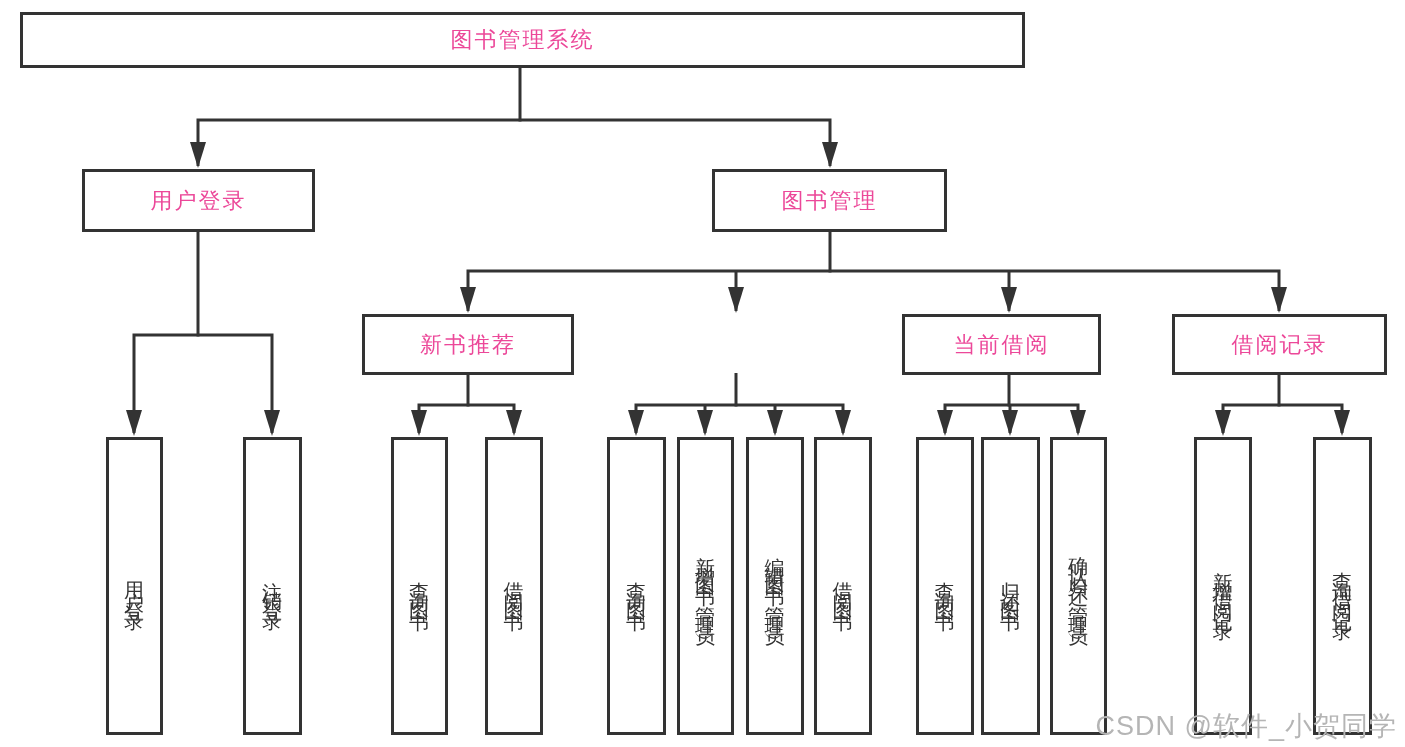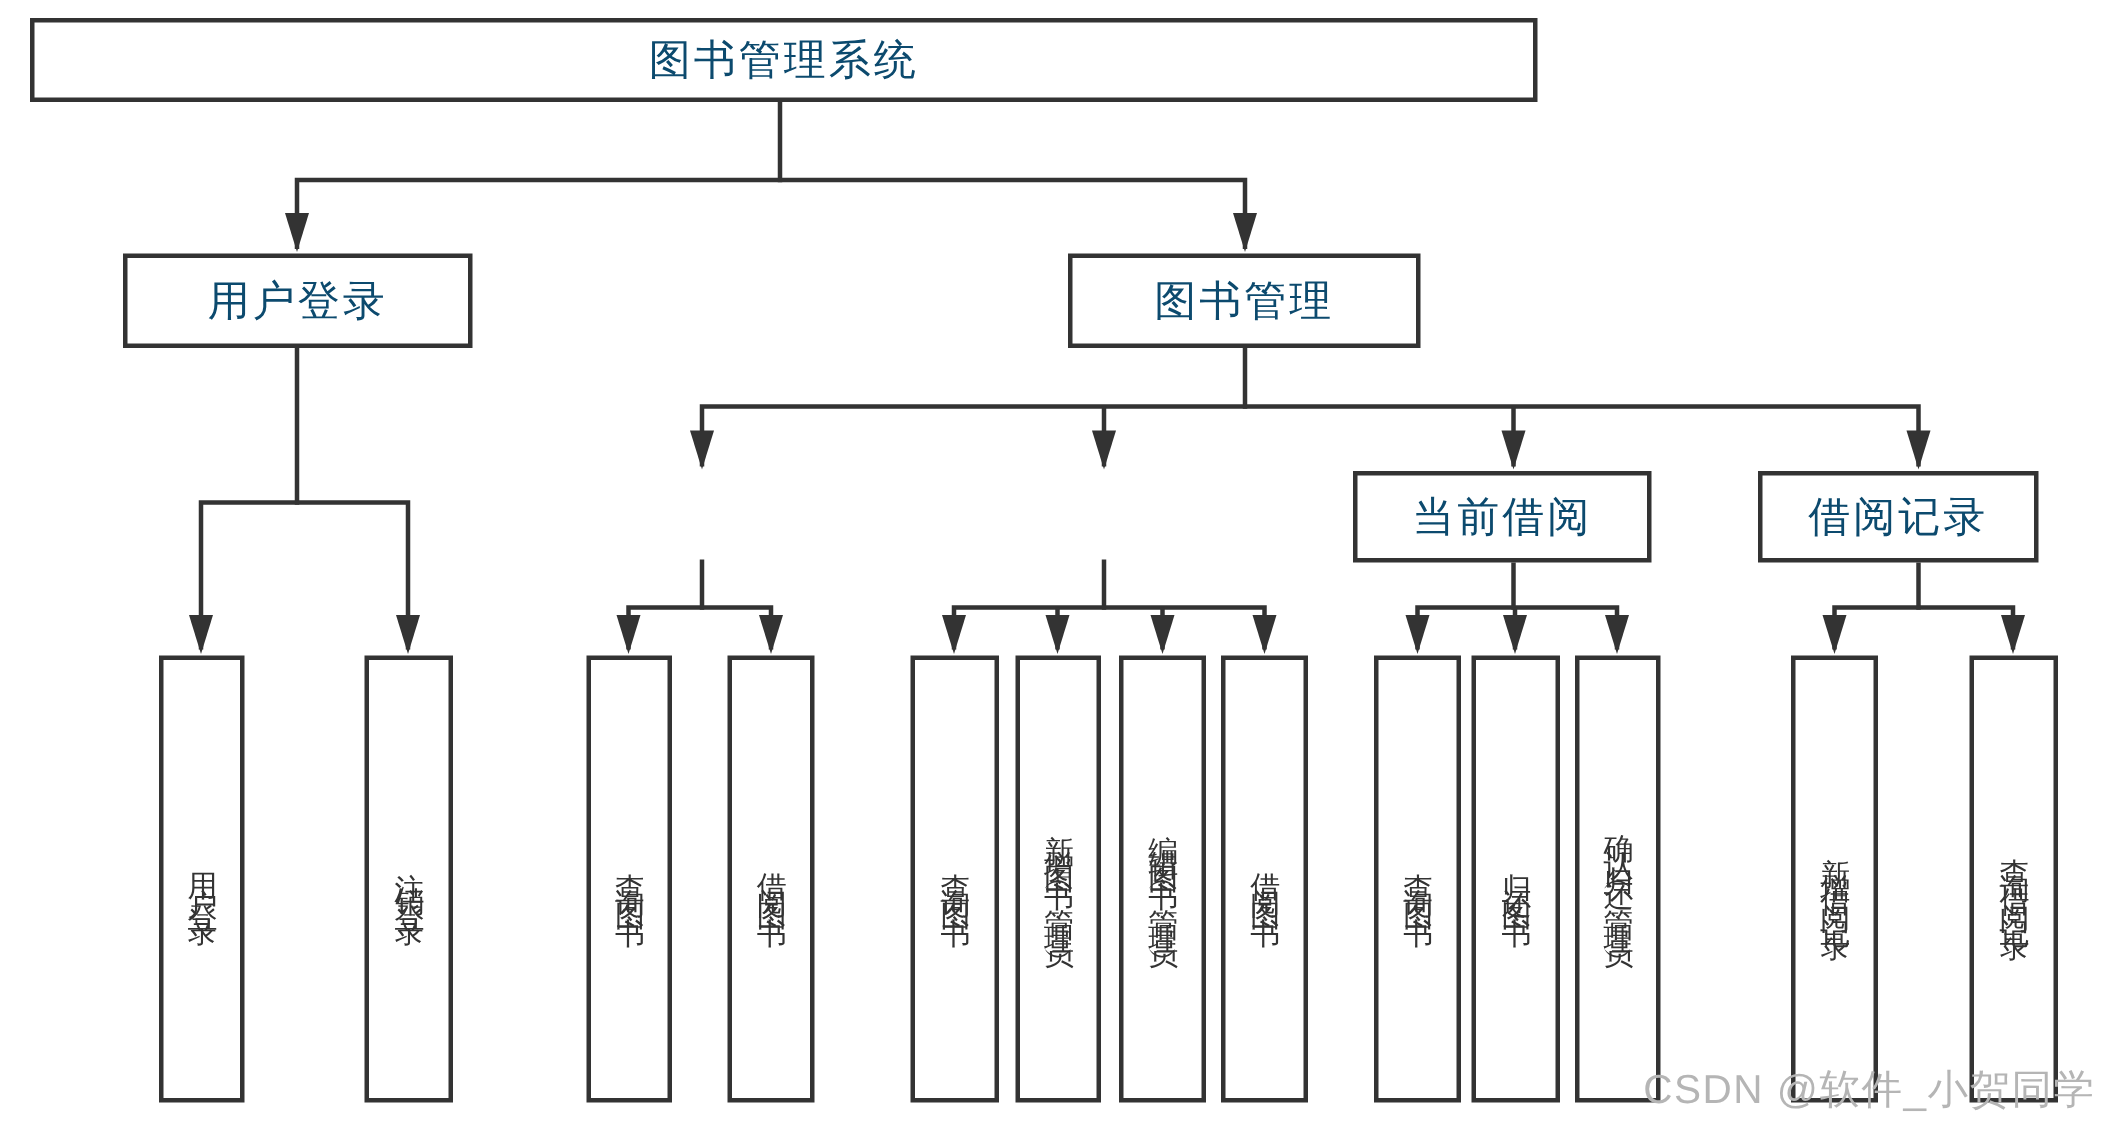--- a/index.html
+++ b/index.html
@@ -17,22 +17,22 @@
     width: 1405px; height: 747px;
   }
   .hbox {
     position: absolute;
     box-sizing: border-box;
     border: 3px solid #333333;
     background: #ffffff;
     display: flex;
     align-items: center;
     justify-content: center;
-    color: #0c4a6e;
-    font-size: 28px;
+    color: #ec4899;
+    font-size: 22px;
     letter-spacing: 2px;
     white-space: nowrap;
   }
   .vbox {
     position: absolute;
     box-sizing: border-box;
     border: 3px solid #333333;
     background: #ffffff;
     display: flex;
     align-items: center;
@@ -122,24 +122,27 @@
     <span>图书管理系统</span>
   </div>
 
   <div class="hbox" style="left:82px; top:169px; width:233px; height:63px;">
     <span>用户登录</span>
   </div>
   <div class="hbox" style="left:712px; top:169px; width:235px; height:63px;">
     <span>图书管理</span>
   </div>
 
+  <div class="hbox" style="left:362px; top:314px; width:212px; height:61px;">
+    <span>新书推荐</span>
+  </div>
   <div class="hbox" style="left:902px; top:314px; width:199px; height:61px;">
     <span>当前借阅</span>
   </div>
-  <div class="hbox" style="left:1172px; top:314px; width:187px; height:61px;">
+  <div class="hbox" style="left:1172px; top:314px; width:215px; height:61px;">
     <span>借阅记录</span>
   </div>
 
   <div class="vbox" style="left:106px; top:437px; width:57px; height:298px;">
     <span>用户登录</span>
   </div>
   <div class="vbox" style="left:243px; top:437px; width:59px; height:298px;">
     <span>注销登录</span>
   </div>
 

